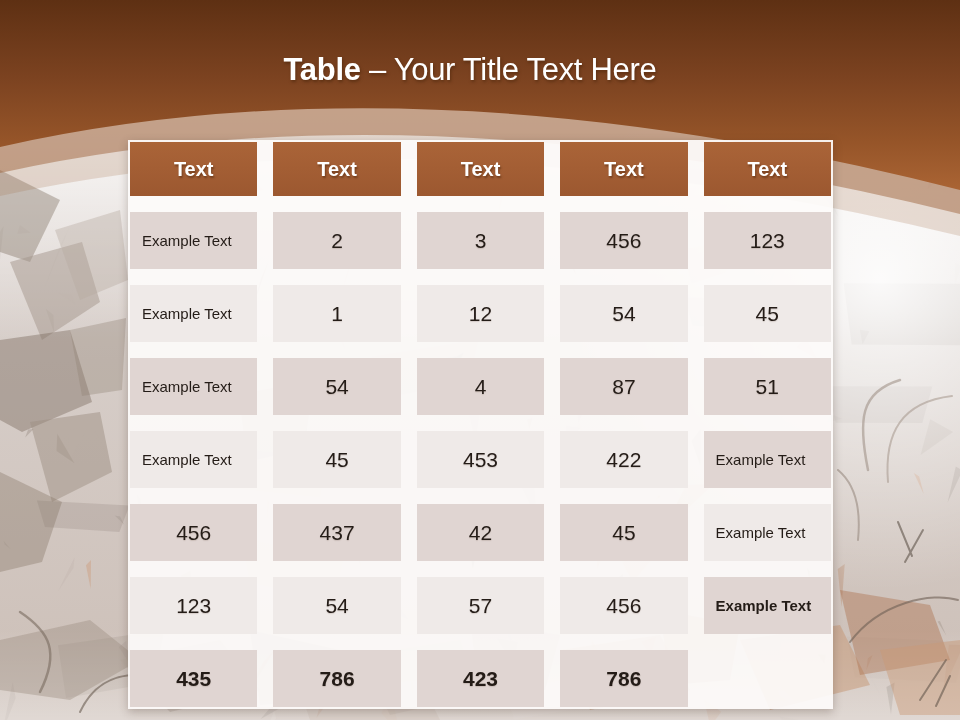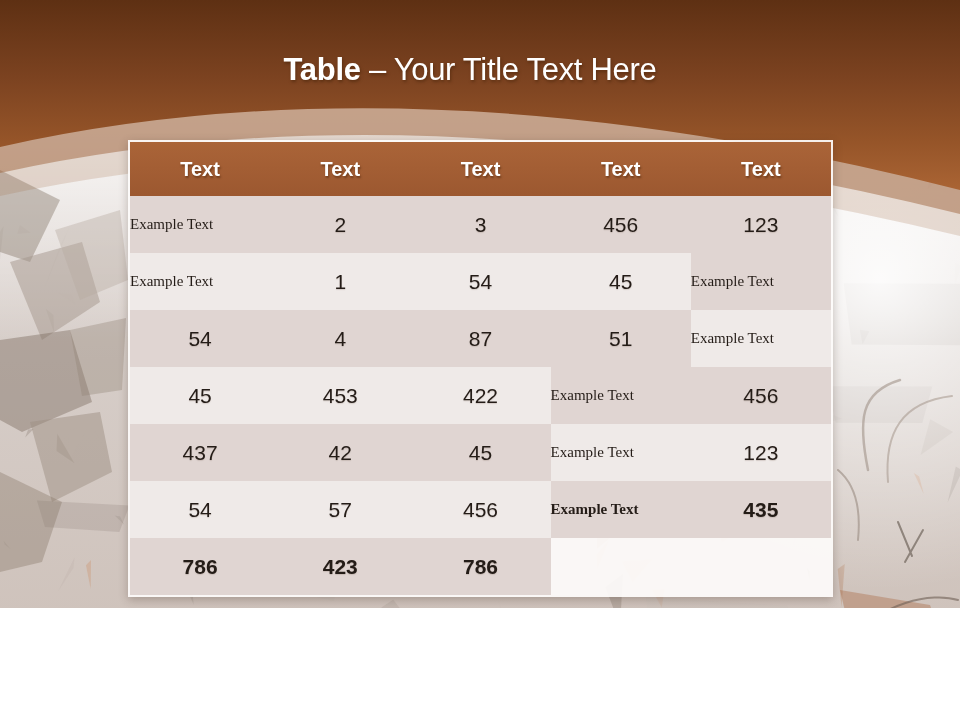--- a/index.html
+++ b/index.html
@@ -1,53 +1,53 @@
 <!DOCTYPE html>
 <html><head>
 <meta charset="utf-8">
 <style>
   * { margin:0; padding:0; box-sizing:border-box; }
   html,body { width:960px; height:720px; overflow:hidden; }
   .slide {
-    position:relative; width:960px; height:608px; overflow:hidden;
+    position:relative; width:960px; height:720px; overflow:hidden;
     background:#ddd5d1; font-family:"Liberation Sans", sans-serif;
   }
   .slide svg.layer { position:absolute; left:0; top:0; width:960px; height:720px; }
   svg.banner { position:absolute; left:0; top:0; width:960px; height:260px; z-index:2; }
 
   .title {
     position:absolute; top:52px; left:0; width:960px; z-index:3;
     text-align:center; color:#ffffff; font-size:31px; letter-spacing:-0.3px;
     text-shadow:1px 2px 3px rgba(70,35,10,0.55);
     transform:translateX(-10px);
     white-space:nowrap;
   }
   .title .t-bold { font-weight:bold; }
 
   .ppt-table {
     position:absolute; left:128px; top:140px; width:705px; z-index:4;
     display:grid;
     grid-template-columns:repeat(5, 1fr);
     grid-template-rows:54px repeat(7, 57px);
-    gap:0; padding:2px;
+    gap:16px; padding:2px;
     background:rgba(253,251,250,0.93);
     box-shadow:0 3px 9px rgba(60,40,30,0.28);
   }
   .cell {
     display:flex; align-items:center; justify-content:center;
     color:#241c17; font-size:21px; line-height:1;
   }
   .cell.hcell {
     background:linear-gradient(#aa6438, #9c5830);
     color:#ffffff; font-weight:bold; font-size:20px;
     text-shadow:1px 2px 2px rgba(77,38,12,0.55);
   }
   .cell.dark  { background:#e0d5d2; }
   .cell.light { background:#efeae8; }
-  .cell.label { justify-content:flex-start; padding-left:0; font-size:15px;font-family:Liberation Serif, serif; }
+  .cell.label { justify-content:flex-start; padding-left:12px; font-size:15px; }
   .cell.num   { text-shadow:0 1px 1px rgba(130,110,100,0.25); }
   .cell.emph  { font-weight:bold; }
 </style>
 </head>
 <body>
 
 <div class="slide">
 
   <svg class="layer" viewBox="0 0 960 720" preserveAspectRatio="none">
     <defs>
@@ -284,20 +284,21 @@
       <div class="cell hcell">Text</div>
       <div class="cell hcell">Text</div>
       <div class="cell hcell">Text</div>
       <div class="cell label dark">Example Text</div>
       <div class="cell num dark">2</div>
       <div class="cell num dark">3</div>
       <div class="cell num dark">456</div>
       <div class="cell num dark">123</div>
       <div class="cell label light">Example Text</div>
       <div class="cell num light">1</div>
+      <div class="cell num light">12</div>
       <div class="cell num light">54</div>
       <div class="cell num light">45</div>
       <div class="cell label dark">Example Text</div>
       <div class="cell num dark">54</div>
       <div class="cell num dark">4</div>
       <div class="cell num dark">87</div>
       <div class="cell num dark">51</div>
       <div class="cell label light">Example Text</div>
       <div class="cell num light">45</div>
       <div class="cell num light">453</div>

